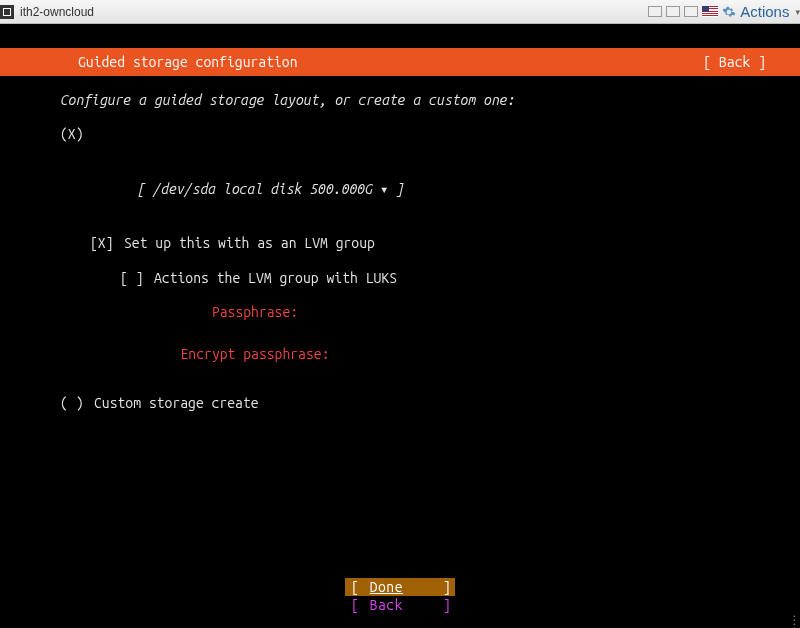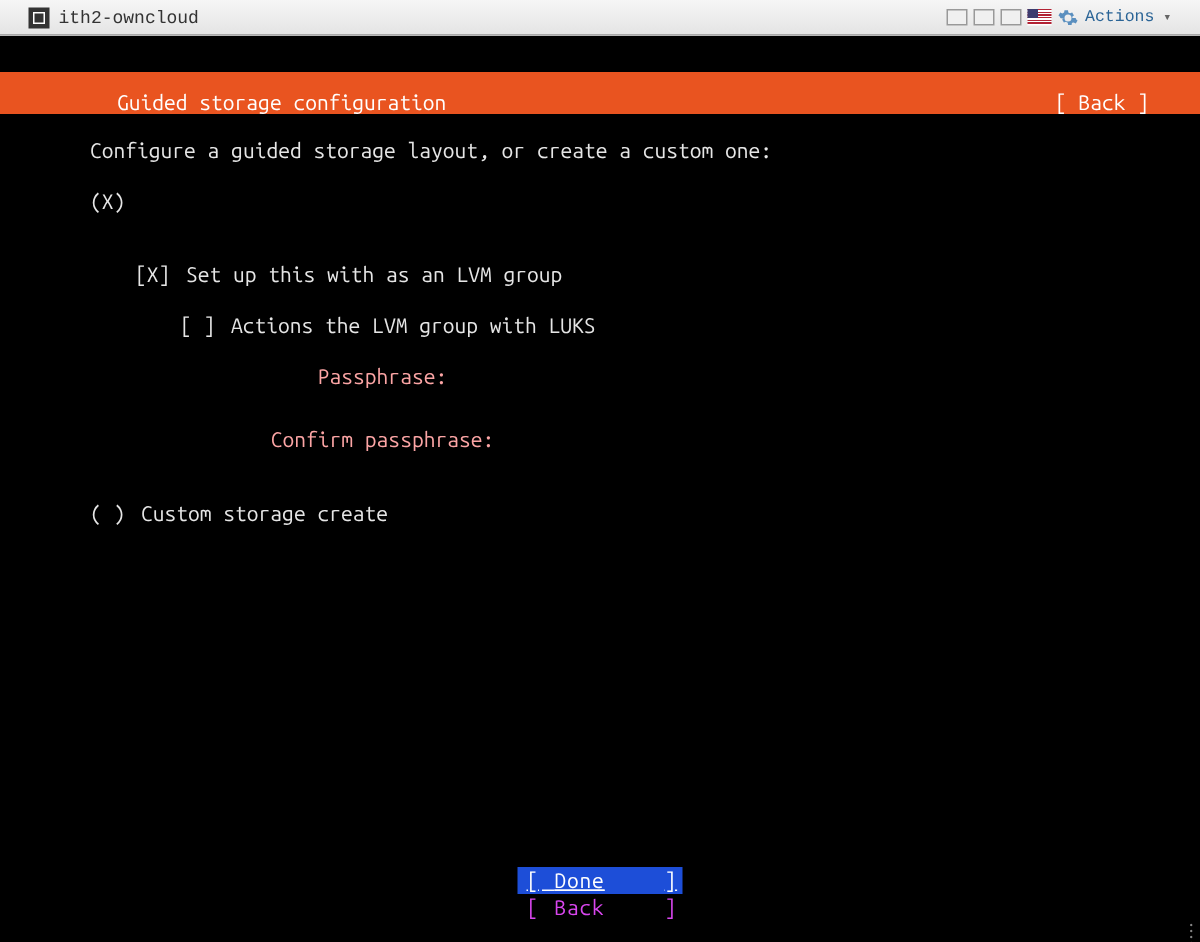--- a/index.html
+++ b/index.html
@@ -12,23 +12,23 @@
     overflow: hidden;
     display: flex;
     flex-direction: column;
   }
   .titlebar {
     height: 24px;
     background: linear-gradient(#f6f6f6, #e4e4e4);
     border-bottom: 1px solid #b9b9b9;
     display: flex;
     align-items: center;
-    padding: 0 19px;
+    padding: 0 0;
     color: #333;
-    font-family: Liberation Mono, monospace;
+    font-family: Liberation Sans, sans-serif;
     font-size: 12px;
     text-align: right;
   }
   .titlebar .win-icon {
     width: 14px; height: 14px;
     background: #333;
     margin-right: 6px;
     display: inline-flex; align-items:center; justify-content:center;
     color:#fff;
   }
@@ -43,55 +43,55 @@
     position:relative;
   }
   .titlebar .flag::before {
     content:""; position:absolute; left:0; top:0; width:7px; height:6px; background:#3c3b6e;
   }
   .titlebar .gear {
     width:14px; height:14px;
     display:inline-flex;align-items:center;justify-content:center;
   }
   .titlebar .gear svg { display:block; }
-  .titlebar .actions-txt { color:#2a6496; font-size:11px; }
+  .titlebar .actions-txt { color:#2a6496; font-size:15px; }
   .titlebar .chev { color:#666; font-size:9px; margin-left:2px; }
 
   .console {
     flex:1;
     background:#000;
     color:#e6e6e6;
     display:flex;
     flex-direction:column;
     position:relative;
   }
   .topbar {
     background:#e95420;
     color:#fff;
     height:28px;
     display:flex;
-    align-items:flex-end;
+    align-items:center;
     padding:0 30px;
     margin-top:24px;
   }
   .topbar .title { padding-left:48px; }
   .topbar .flex { flex:1; }
   .topbar .help { padding-right:4px; }
 
   .body-area {
     padding: 14px 60px 0 60px;
     line-height: 1.45;
     flex:1;
     position:relative;
   }
-  .line { white-space:pre; }
+  .line { white-space:pre;font-style:italic; }
   .indent1 { margin-left: 0; }
   .indent2 { margin-left: 30px; }
   .indent3 { margin-left: 60px; }
-  .dim { color:#fca5a5; }
+  .dim { color:#ef4444; }
   .sel { cursor:default; display:inline; }
   .vgap-s { height:8px; }
   .vgap-m { height:14px; }
 
   .phrow { display:block; text-align:center; width:330px; margin-left:30px; }
 
   .optrow { display:flex; gap:0; }
   .optrow .mark { width:34px; }
   .optrow .lbl { }
 
@@ -113,21 +113,21 @@
     text-align:left;
     padding-left:4px;
     line-height:18px;
     height:18px;
     background:transparent;
     color:#d946ef;
     cursor:default;
     letter-spacing:0.5px;
   }
   .tui-btn .br { padding-left:2px; padding-right:2px; }
-  .tui-btn-focus { background:#1d4ed8; color:#fff;text-decoration:underline; }
+  .tui-btn-focus { background:#a16207; color:#fff; }
   .tui-btn-focus .lbltxt { text-decoration: underline; }
 
   .resize-grip {
     position:absolute; right:2px; bottom:2px;
     width:14px; height:14px;
     color:#888;
     font-size:10px;
     line-height:4px;
     text-align:right;
   }
@@ -172,20 +172,23 @@
 
     <div class="line indent1">Configure a guided storage layout, or create a custom one:</div>
     <div class="vgap-m"></div>
 
     <div class="optrow indent1">
       <span class="mark">(X)</span>
     </div>
 
     <div class="vgap-m"></div>
 
+    <div class="line indent2">
+      <span class="sel">[ /dev/sda local disk 500.000G ▾ ]</span>
+    </div>
 
     <div class="vgap-m"></div>
 
     <div class="optrow indent2">
       <span class="mark">[X]</span>
       <span class="lbl">Set up this with as an LVM group</span>
     </div>
 
     <div class="vgap-m"></div>
 
@@ -194,21 +197,21 @@
       <span class="lbl">Actions the LVM group with LUKS</span>
     </div>
 
     <div class="vgap-m"></div>
 
     <div class="phrow dim">Passphrase:</div>
 
     <div class="vgap-m"></div>
     <div class="vgap-s"></div>
 
-    <div class="phrow dim">Confirm passphrase:</div>
+    <div class="phrow dim">Encrypt passphrase:</div>
 
     <div class="vgap-m"></div>
     <div class="vgap-m"></div>
 
     <div class="optrow indent1">
       <span class="mark">( )</span>
       <span class="lbl">Custom storage create</span>
     </div>
 
   </div>

